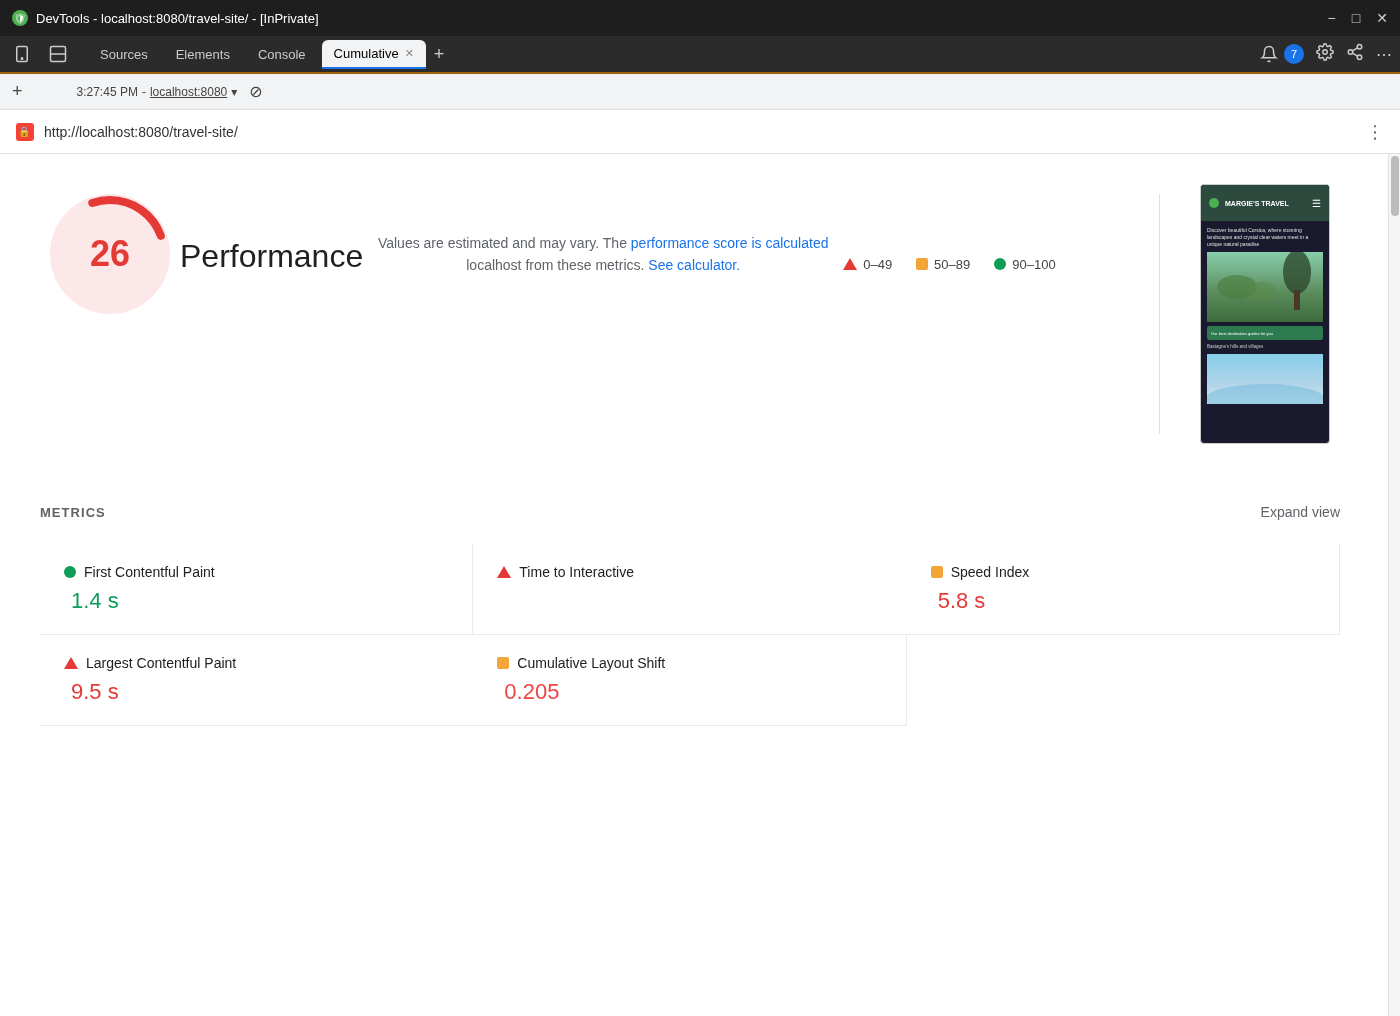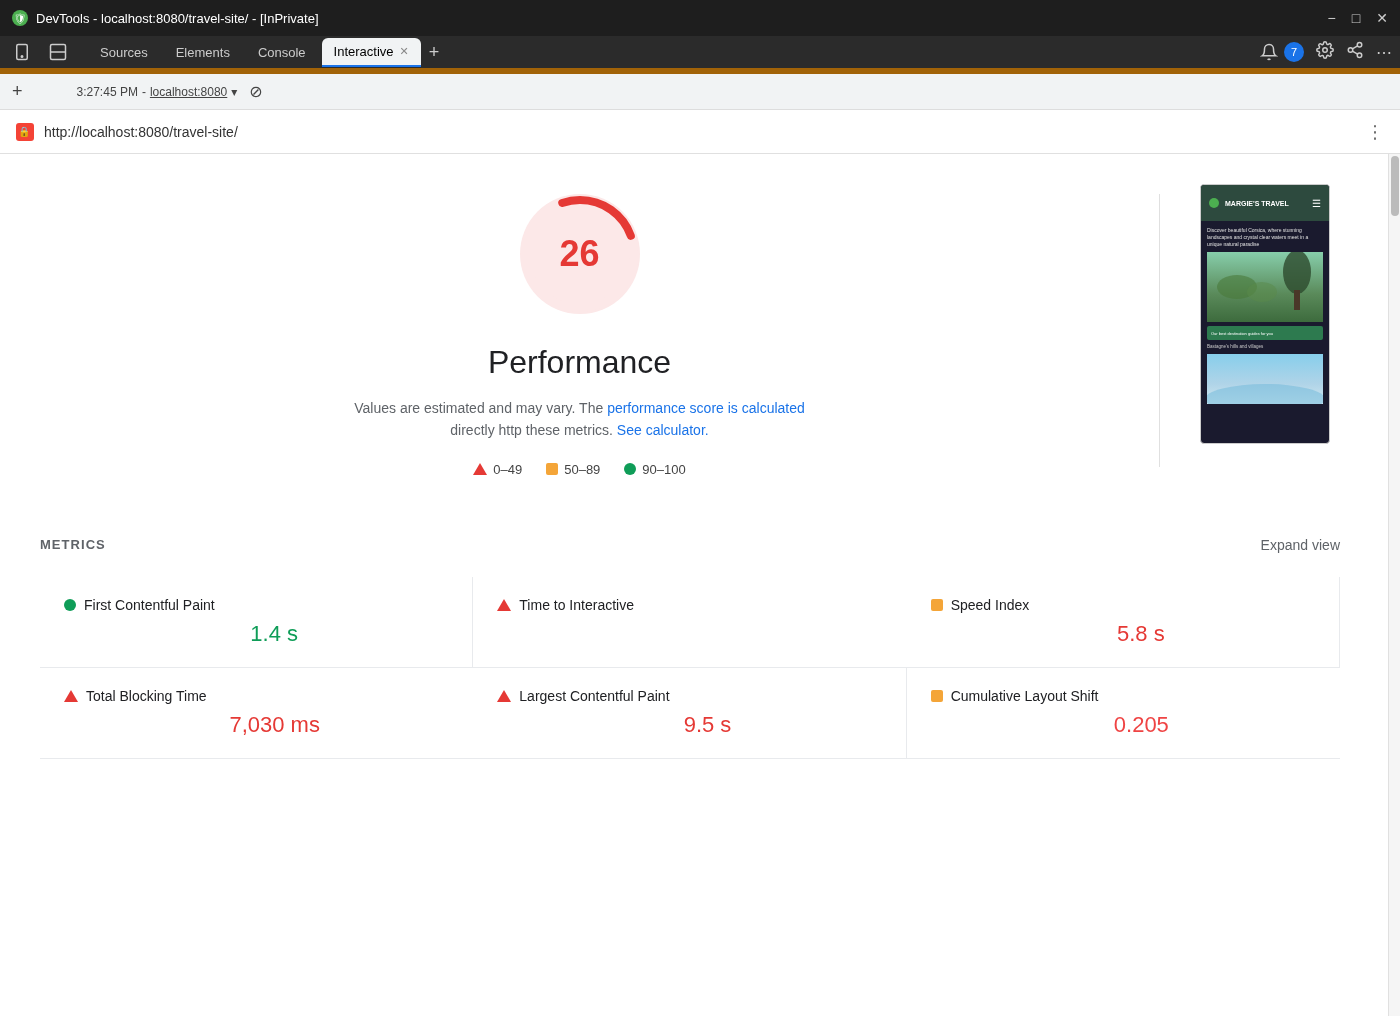--- a/index.html
+++ b/index.html
@@ -22,21 +22,21 @@
     .title-bar-btn { color: #ccc; font-size: 14px; cursor: pointer; }
 
     
     .tab-bar {
       background: #2b2b2b;
       height: 38px;
       display: flex;
       align-items: center;
       padding: 0 8px;
       gap: 4px;
-      border-bottom: 6px solid #a16207;
+      border-bottom: 2px solid #a16207;
     }
     .tab-bar-icons { display: flex; gap: 8px; margin-right: 12px; }
     .tab-bar-icon-btn { color: #ccc; font-size: 16px; cursor: pointer; width: 28px; height: 28px; display: flex; align-items: center; justify-content: center; border-radius: 4px; }
     .tab { display: flex; align-items: center; gap: 6px; padding: 6px 12px; border-radius: 6px 6px 0 0; font-size: 13px; cursor: pointer; color: #ccc; }
     .tab.active { background: #f1f3f4; color: #000; border-bottom: 2px solid #1a73e8; }
     .tab-close { font-size: 11px; color: #888; cursor: pointer; }
     .tab-add { color: #ccc; font-size: 18px; cursor: pointer; margin-left: 4px; }
     .tab-bar-right { margin-left: auto; display: flex; align-items: center; gap: 12px; }
     .notifications-badge { background: #1a73e8; color: #fff; border-radius: 50%; width: 20px; height: 20px; font-size: 11px; display: flex; align-items: center; justify-content: center; }
     .icon-btn { color: #ccc; font-size: 16px; cursor: pointer; }
@@ -107,21 +107,21 @@
     .perf-section {
       display: flex;
       align-items: flex-start;
       gap: 40px;
       margin-bottom: 60px;
     }
 
     .perf-left {
       flex: 1;
       display: flex;
-      flex-direction: column;
+      flex-direction: row;
       align-items: center;
     }
 
     
     .gauge-container {
       position: relative;
       width: 140px;
       height: 140px;
       margin-bottom: 20px;
     }
@@ -272,21 +272,21 @@
       border-bottom: 1px solid #e8eaed;
     }
     .metric-item:nth-child(odd) { border-right: 1px solid #e8eaed; }
 
     .metric-name-row { display: flex; align-items: center; gap: 8px; margin-bottom: 8px; }
     .metric-indicator { flex-shrink: 0; }
     .ind-green { width: 12px; height: 12px; background: #0f9d58; border-radius: 50%; }
     .ind-orange { width: 12px; height: 12px; background: #f4a538; border-radius: 2px; }
     .ind-red { width: 0; height: 0; border-left: 7px solid transparent; border-right: 7px solid transparent; border-bottom: 12px solid #e53935; }
     .metric-name { font-size: 14px; color: #202124; }
-    .metric-value { font-size: 22px; font-weight: 500; margin-left: 36px; text-align: center; }
+    .metric-value { font-size: 22px; font-weight: 500; margin-left: 7px; }
     .metric-value.green { color: #0f9d58; }
     .metric-value.red { color: #e53935; }
     .metric-value.orange { color: #ef4444; }
   </style>
 </head>
 <body>
 
 <div class="title-bar">
   <div class="title-bar-left">
     <div class="title-bar-icon">🛡</div>
@@ -318,21 +318,21 @@
   <div class="tab">
     <span>Sources</span>
   </div>
   <div class="tab">
     <span>Elements</span>
   </div>
   <div class="tab">
     <span>Console</span>
   </div>
   <div class="tab active">
-    <span>Interactive</span>
+    <span>Cumulative</span>
     <span class="tab-close">✕</span>
   </div>
   <div class="tab-add">+</div>
 
   <div class="tab-bar-right">
     <div style="display:flex;align-items:center;gap:6px;">
       <svg width="18" height="18" viewBox="0 0 24 24" fill="none" stroke="#ccc" stroke-width="2">
           <path d="M18 8A6 6 0 0 0 6 8c0 7-3 9-3 9h18s-3-2-3-9"></path>
           <path d="M13.73 21a2 2 0 0 1-3.46 0"></path>
         </svg>
@@ -387,21 +387,21 @@
             <circle cx="70" cy="70" r="54" fill="none" stroke="#fce8e8" stroke-width="8" stroke-dasharray="254.469" stroke-dashoffset="0" transform="rotate(-90 70 70)"></circle>
 
             <circle cx="70" cy="70" r="54" fill="none" stroke="#e53935" stroke-width="8" stroke-dasharray="66.16 254.469" stroke-dashoffset="0" transform="rotate(-90 70 70)" stroke-linecap="round"></circle>
           </svg>
           <span class="gauge-score">26</span>
         </div>
 
         <h2 class="perf-title">Performance</h2>
 
         <p class="perf-desc">
-          <span>Values are estimated and may vary. The </span><a href="#">performance score is calculated</a><span> directly http these metrics. </span><a href="#">See calculator.</a>
+          <span>Values are estimated and may vary. The </span><a href="#">performance score is calculated</a><span> localhost from these metrics. </span><a href="#">See calculator.</a>
         </p>
 
         <div class="legend">
           <div class="legend-item">
             <div class="legend-red-triangle"></div>
             <span>0–49</span>
           </div>
           <div class="legend-item">
             <div class="legend-orange-sq"></div>
             <span>50–89</span>
@@ -492,35 +492,26 @@
         <div class="metric-item">
           <div class="metric-name-row">
             <div class="metric-indicator">
               <div class="ind-orange"></div>
             </div>
             <span class="metric-name">Speed Index</span>
           </div>
           <div class="metric-value red">5.8 s</div>
         </div>
 
+
         <div class="metric-item">
           <div class="metric-name-row">
             <div class="metric-indicator">
               <div class="ind-red"></div>
             </div>
-            <span class="metric-name">Total Blocking Time</span>
-          </div>
-          <div class="metric-value red">7,030 ms</div>
-        </div>
-
-        <div class="metric-item">
-          <div class="metric-name-row">
-            <div class="metric-indicator">
-              <div class="ind-red"></div>
-            </div>
             <span class="metric-name">Largest Contentful Paint</span>
           </div>
           <div class="metric-value red">9.5 s</div>
         </div>
 
         <div class="metric-item">
           <div class="metric-name-row">
             <div class="metric-indicator">
               <div class="ind-orange"></div>
             </div>

